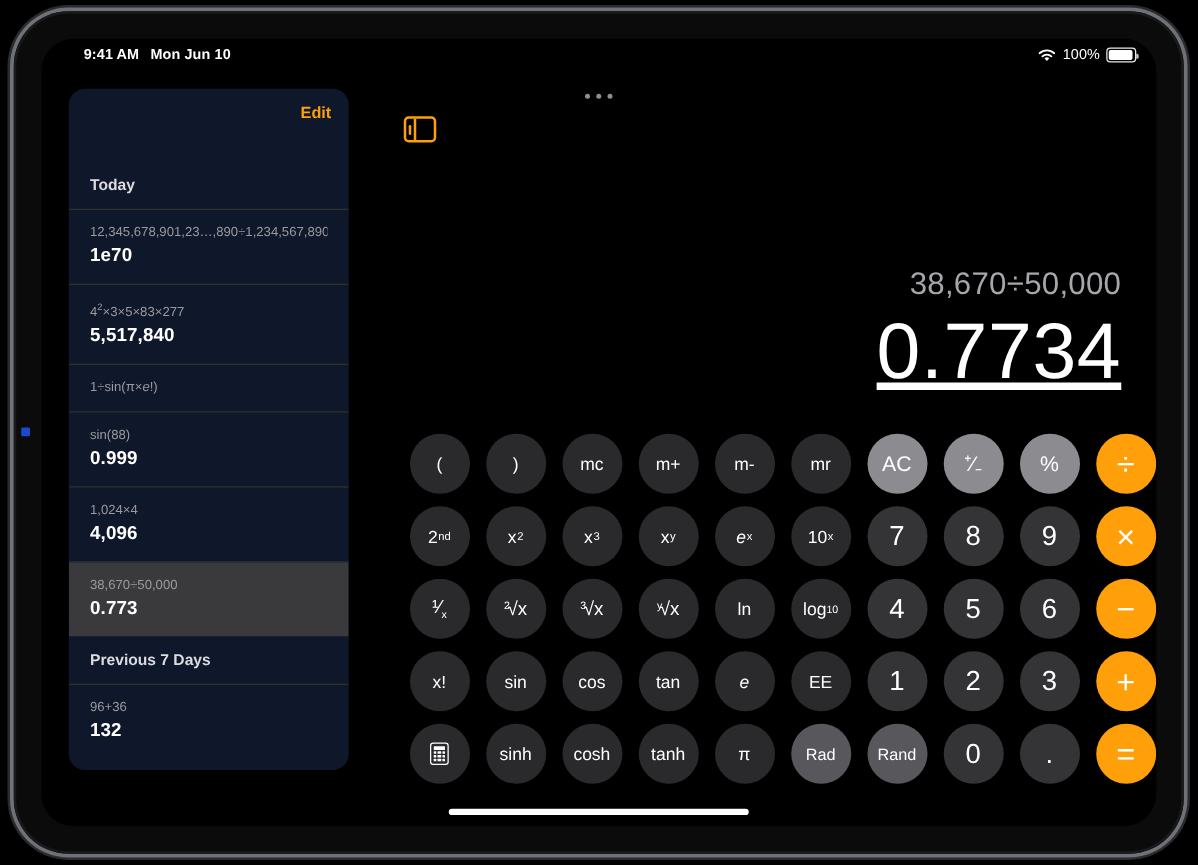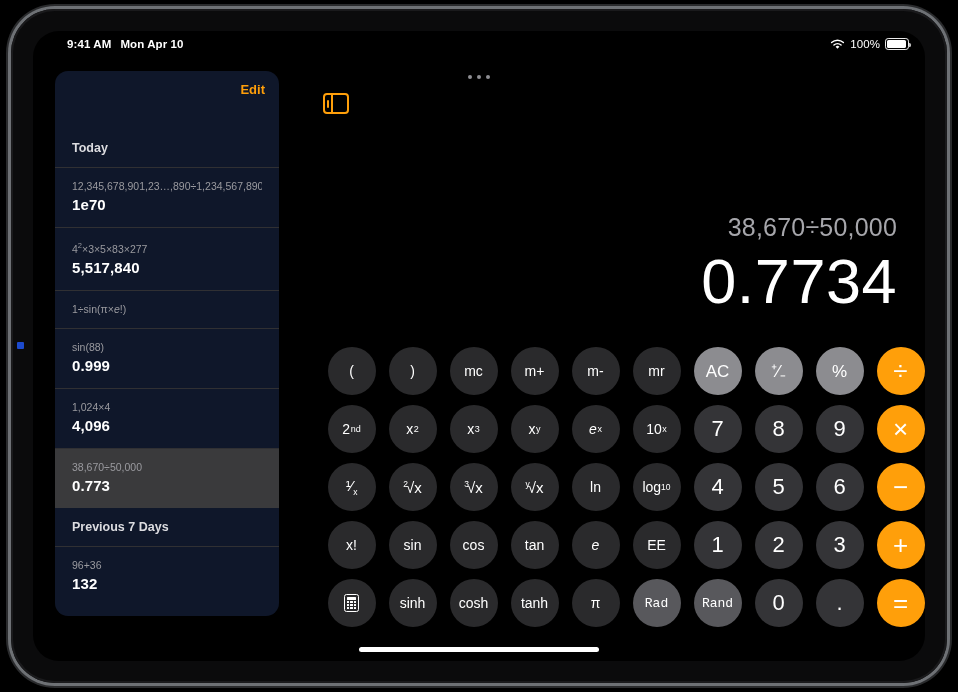--- a/index.html
+++ b/index.html
@@ -233,20 +233,21 @@
     line-height: 32px;
     font-weight: 300;
   }
   .display-result {
     color: #ffffff;
     font-size: 63px;
     line-height: 72px;
     font-weight: 300;
     letter-spacing: 0.5px;
     margin-top: 2px;
+    text-decoration: underline;
   }
 
   
   .keypad {
     position: absolute;
     left: 288px;
     top: 311px;
     width: 610px;
     display: grid;
     grid-template-columns: repeat(10, 1fr);
@@ -264,21 +265,21 @@
     align-items: center;
     justify-content: center;
     font-size: 15px;
     cursor: pointer;
     user-select: none;
     line-height: 1;
   }
   .key.func { background: #2a2a2c; font-size: 14px; }
   .key.digit { font-size: 22px; font-weight: 400; background: #343437; }
   .key.util { background: #8c8c90; color: #fff; font-size: 17px; }
-  .key.toggle { background: #58585c; font-size: 13px; font-family: Liberation Mono, monospace; }
+  .key.toggle { background: #58585c; font-size: 13px; }
   .key.op {
     background: #ff9f0a;
     color: #ffffff;
     font-size: 26px;
     font-weight: 400;
   }
   .key sup { font-size: 9px; vertical-align: super; margin-left: 0.5px; }
   .key sub { font-size: 8.5px; vertical-align: sub; }
   .key i { font-style: italic; }
   .key .frac { font-size: 15px; text-align: right; }
@@ -341,21 +342,21 @@
 </head>
 <body>
 
 <div id="stage">
   <div class="ipad-body">
     <div class="ipad-screen">
 
       <div class="statusbar">
         <div class="status-left">
           <span>9:41 AM</span>
-          <span>Mon Apr 10</span>
+          <span>Mon Jun 10</span>
         </div>
         <div class="status-right">
           <svg class="wifi-icon" width="15" height="11" viewBox="0 0 15 11">
             <path d="M7.5 9.7 5.6 7.7a2.8 2.8 0 0 1 3.8 0L7.5 9.7z" fill="#fff"></path>
             <path d="M3.9 6.1a5.3 5.3 0 0 1 7.2 0" stroke="#fff" stroke-width="1.4" fill="none" stroke-linecap="round"></path>
             <path d="M1.6 3.6a8.6 8.6 0 0 1 11.8 0" stroke="#fff" stroke-width="1.4" fill="none" stroke-linecap="round"></path>
           </svg>
           <span class="battery-pct">100%</span>
           <span class="battery">
             <span class="battery-fill"></span>

